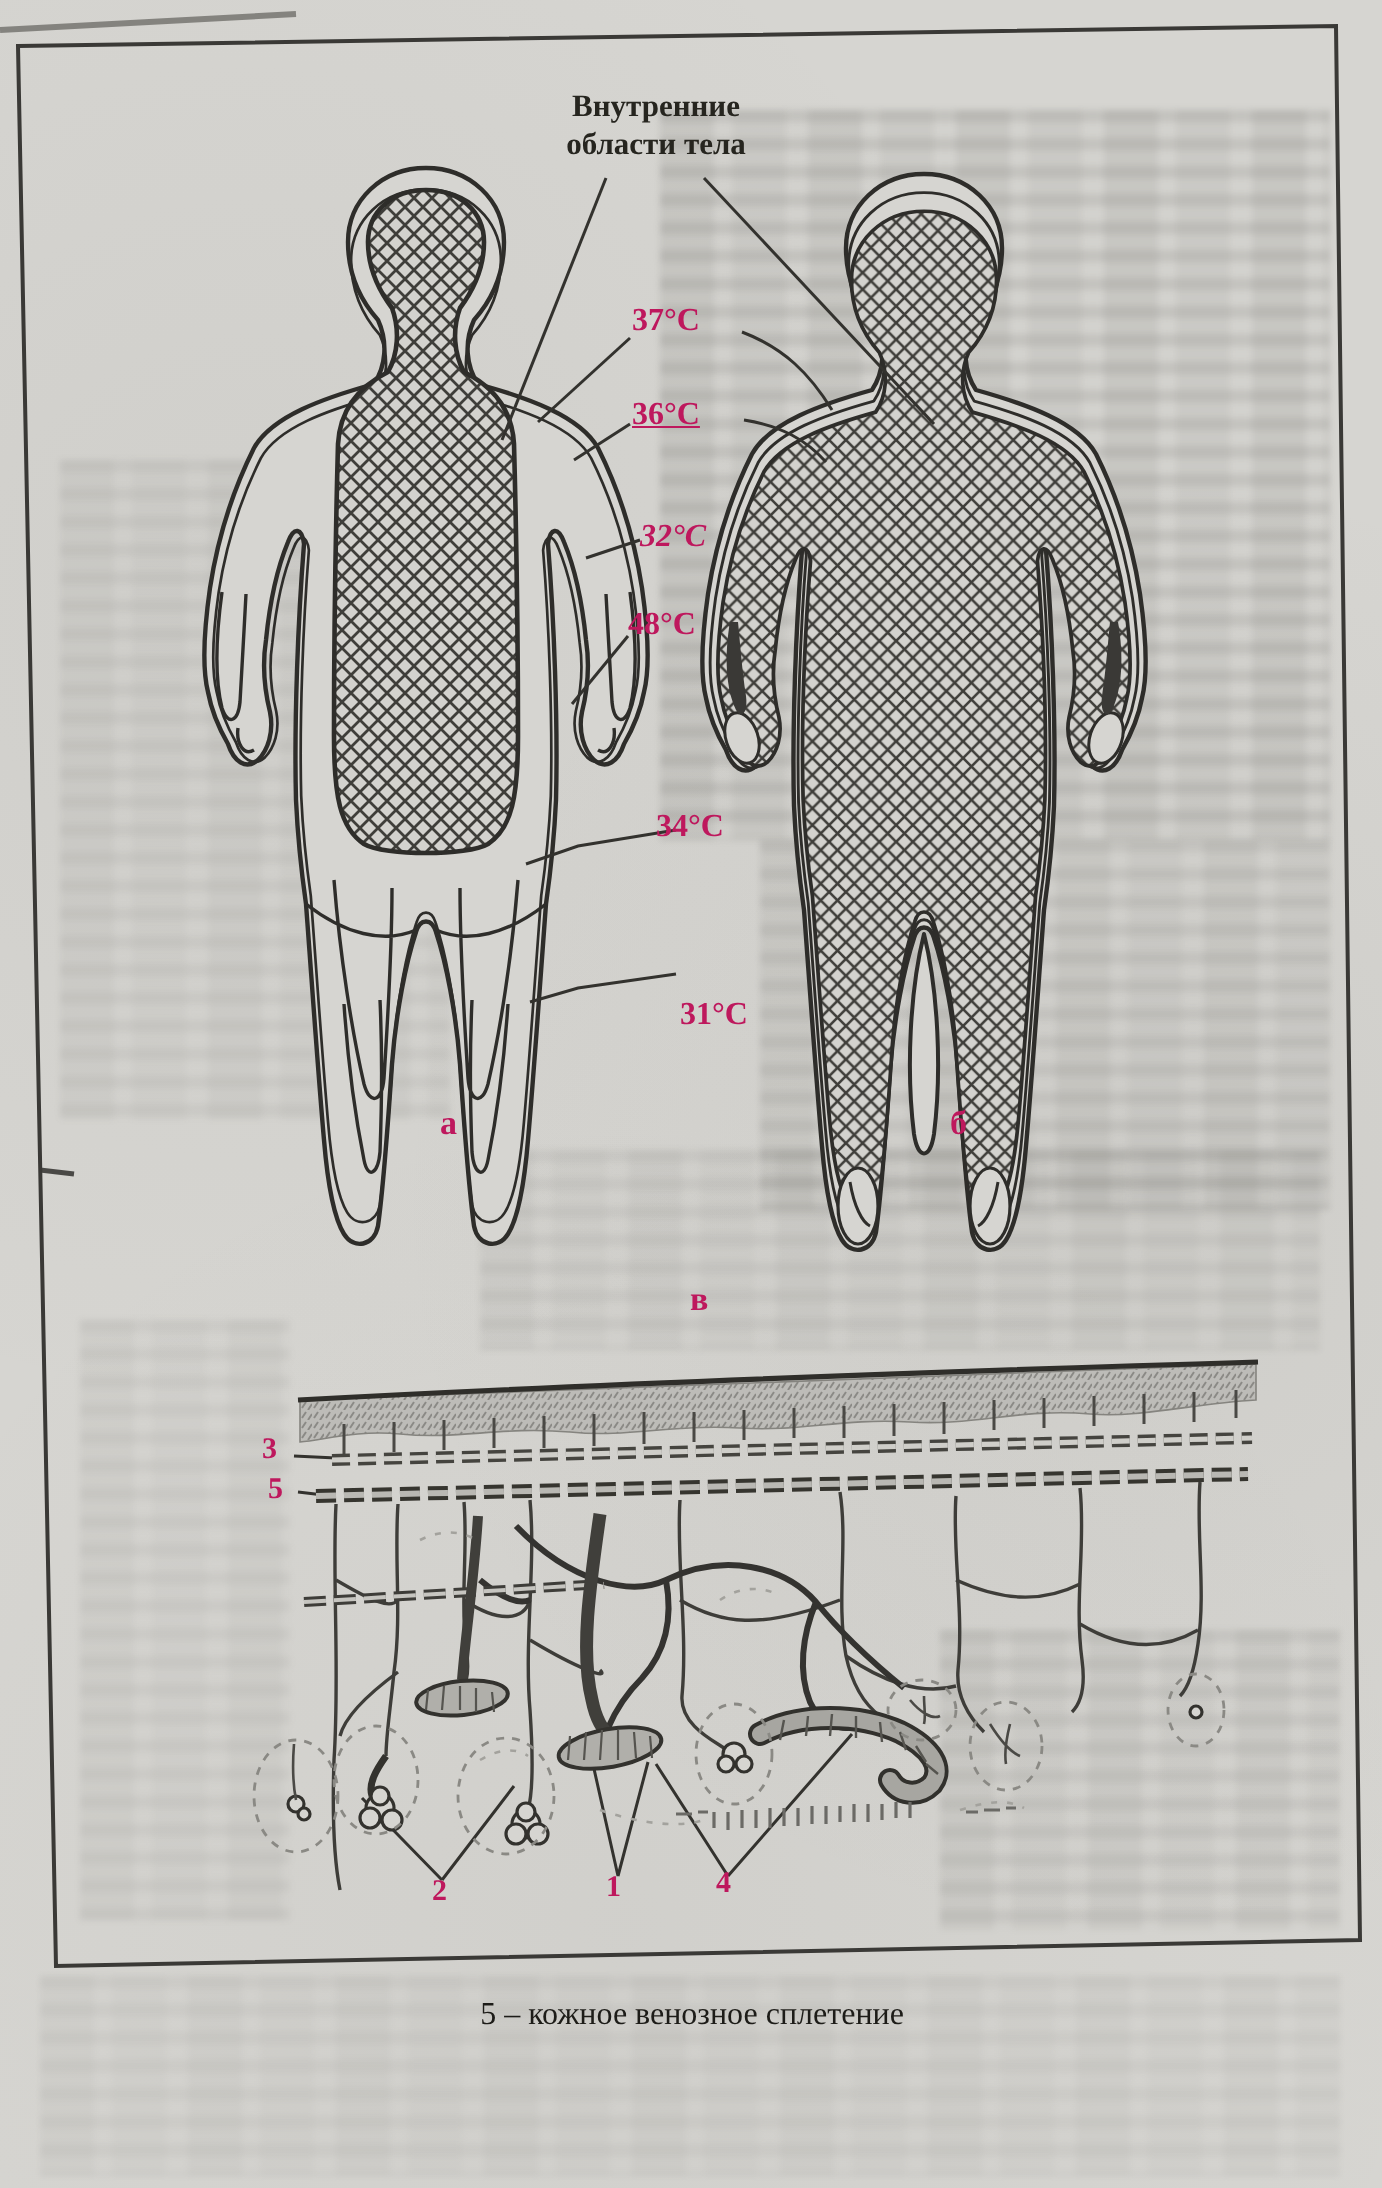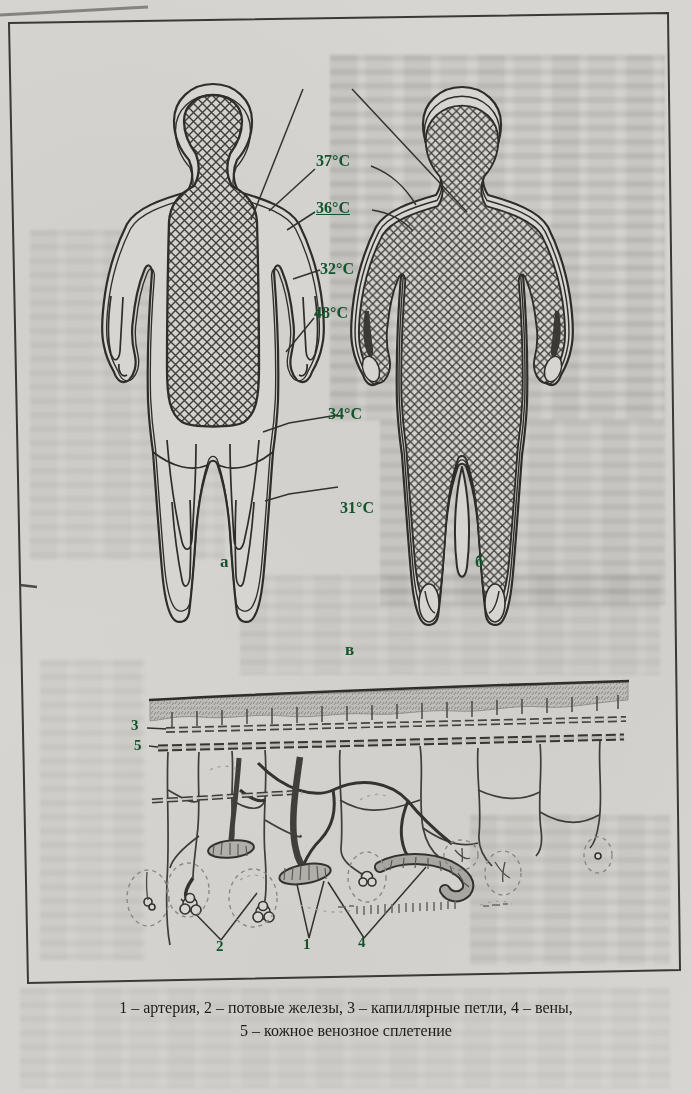--- a/index.html
+++ b/index.html
@@ -7,21 +7,21 @@
         font-family:"Liberation Serif","DejaVu Serif",serif;color:#2e2d2a;}
   .grain{position:absolute;inset:0;z-index:1;pointer-events:none;background:
     radial-gradient(circle at 18% 28%, rgba(110,109,104,.06), transparent 42%),
     radial-gradient(circle at 82% 55%, rgba(110,109,104,.07), transparent 45%),
     radial-gradient(circle at 45% 88%, rgba(110,109,104,.05), transparent 40%);}
   .bleed{position:absolute;z-index:1;pointer-events:none;filter:blur(1.6px);
     background:
       repeating-linear-gradient(180deg, rgba(92,91,86,.15) 0 6px, rgba(92,91,86,.02) 6px 14px),
       repeating-linear-gradient(90deg, rgba(92,91,86,.10) 0 27px, rgba(92,91,86,0) 27px 36px, rgba(92,91,86,.07) 36px 63px, rgba(92,91,86,0) 63px 74px);}
   svg.art{position:absolute;inset:0;z-index:2;}
-  .lbl{position:absolute;z-index:3;font-weight:bold;line-height:1.1;white-space:nowrap;color:#14532d;}
+  .lbl{position:absolute;z-index:3;font-weight:bold;line-height:1.1;white-space:nowrap;color:#be185d;}
   .t16{font-size:16px;}
   .t17{font-size:17px;}
   .t15{font-size:15px;}
   .inner-lbl{position:absolute;z-index:3;left:266px;top:44px;width:124px;text-align:center;
              font-weight:bold;font-size:15.5px;line-height:19px;color:#26251f;}
   .caption{position:absolute;z-index:3;left:14px;top:997px;width:664px;text-align:center;
            font-size:16px;line-height:22.5px;color:#1d1c18;}
   .caption b{margin-right:4px;}
 </style>
 </head>
@@ -210,36 +210,36 @@
         M357,906 v8 M364,906 v9 M371,905 v9 M378,905 v9 M385,904 v10 M392,904 v9 M399,904 v9 M406,903 v9
         M413,903 v9 M420,903 v8 M427,902 v9 M434,902 v9 M441,902 v8 M448,901 v8 M455,901 v8
         M338,907 h8 M349,906 h5 M483,906 h6 M492,905 h8 M503,904 h5"></path>
       <path fill="none" stroke="#a3a29d" stroke-width="1.3" stroke-dasharray="3 5" d="
         M210,770 C220,765 230,765 238,770 M360,800 C370,793 382,793 390,798
         M300,905 C320,912 340,914 352,910 M480,905 C495,900 505,900 512,904
         M240,880 C250,874 258,874 264,878"></path>
     </g>
   </svg>
 
+  <div class="inner-lbl">Внутренние области тела</div>
 
   <div class="lbl t16" style="left:316px;top:152px;">37°C</div>
   <div class="lbl t16" style="left:316px;top:199px;text-decoration:underline;">36°C</div>
-  <div class="lbl t16" style="left:320px;top:260px;">32°C</div>
+  <div class="lbl t16" style="left:320px;top:260px;font-style:italic;">32°C</div>
   <div class="lbl t16" style="left:314px;top:304px;">48°C</div>
   <div class="lbl t16" style="left:328px;top:405px;">34°C</div>
   <div class="lbl t16" style="left:340px;top:499px;">31°C</div>
 
   <div class="lbl t17" style="left:220px;top:553px;">а</div>
   <div class="lbl t17" style="left:475px;top:553px;">б</div>
   <div class="lbl t17" style="left:345px;top:641px;">в</div>
 
   <div class="lbl t15" style="left:131px;top:717px;">3</div>
   <div class="lbl t15" style="left:134px;top:737px;">5</div>
   <div class="lbl t15" style="left:216px;top:938px;">2</div>
   <div class="lbl t15" style="left:303px;top:936px;">1</div>
   <div class="lbl t15" style="left:358px;top:934px;">4</div>
 
   <div class="caption">
-    <div>1 – артерия, 2 – потовые железы, 3 – капиллярные петли, 4 – вены,</div>
     <div>5 – кожное венозное сплетение</div>
   </div>
 
 </div>
 
 </body></html>

